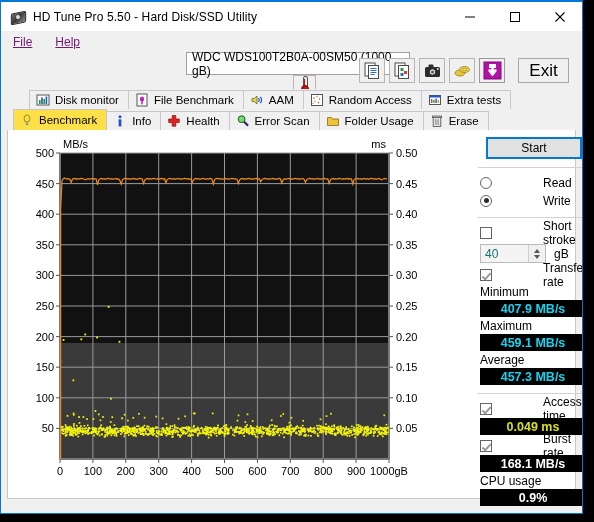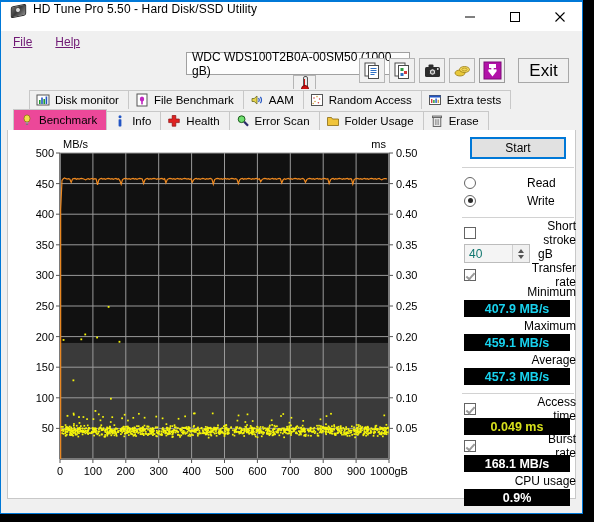--- a/index.html
+++ b/index.html
@@ -20,20 +20,21 @@
     border-top-width: 2px;
     box-sizing: border-box;
     overflow: hidden;
   }
 
   
   .titlebar {
     height: 29px;
     background: #ffffff;
     display: flex;
+    align-items: center;
     position: relative;
   }
   .title-icon {
     width: 16px; height: 16px;
     margin-left: 9px; margin-right: 7px;
     position: relative;
     flex: none;
   }
   .title-icon .disc {
     position: absolute;
@@ -201,21 +202,21 @@
     border-bottom: none;
     display: flex;
     align-items: center;
     padding: 0 9px 0 6px;
     font-size: 11.5px;
     color: #000;
     box-sizing: border-box;
     margin-right: -1px;
   }
   .tab.active {
-    background: #ec4899;
+    background: #fde047;
     border-color: #c8c8c8;
     height: 21px;
     z-index: 3;
     position: relative;
     margin-top: 46px;
   }
   .tab .ticon {
     width: 14px; height: 14px;
     margin-right: 5px;
     flex: none;
@@ -238,23 +239,22 @@
   .chart-wrap {
     position: absolute;
     left: 6px; top: 5px;
     width: 438px; height: 356px;
   }
   .chart-svg { display: block; }
 
   
   .panel {
     position: absolute;
-    left: 452px; top: 5px;
+    left: 468px; top: 5px;
     width: 116px;
-    text-align: right;
   }
   .start-btn {
     width: 96px; height: 22px;
     margin: 2px auto 0 auto;
     background: #e1e1e1;
     border: 2px solid #0078d7;
     display: flex; align-items: center; justify-content: center;
     font-size: 12px; color: #000;
     box-sizing: border-box;
   }

